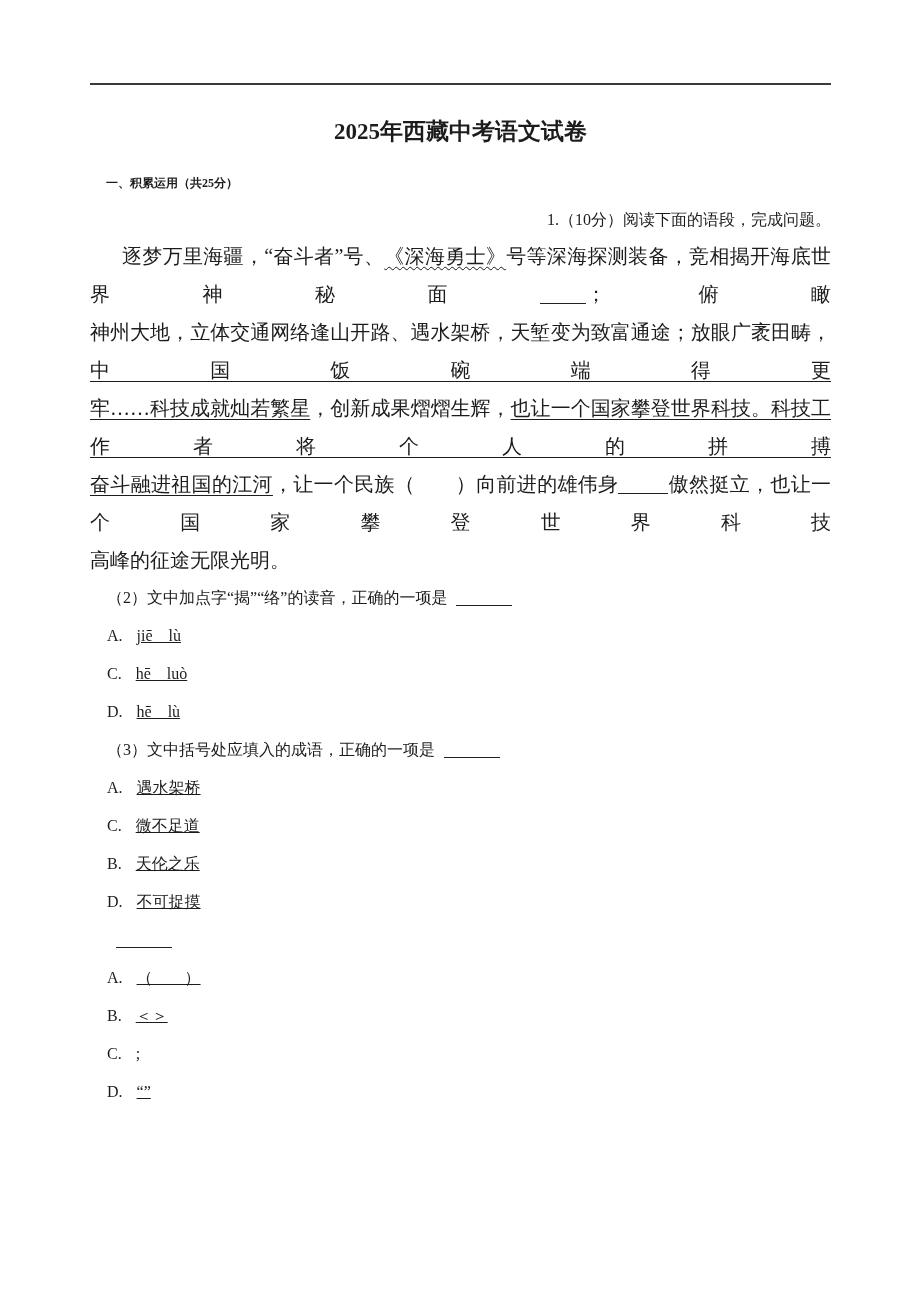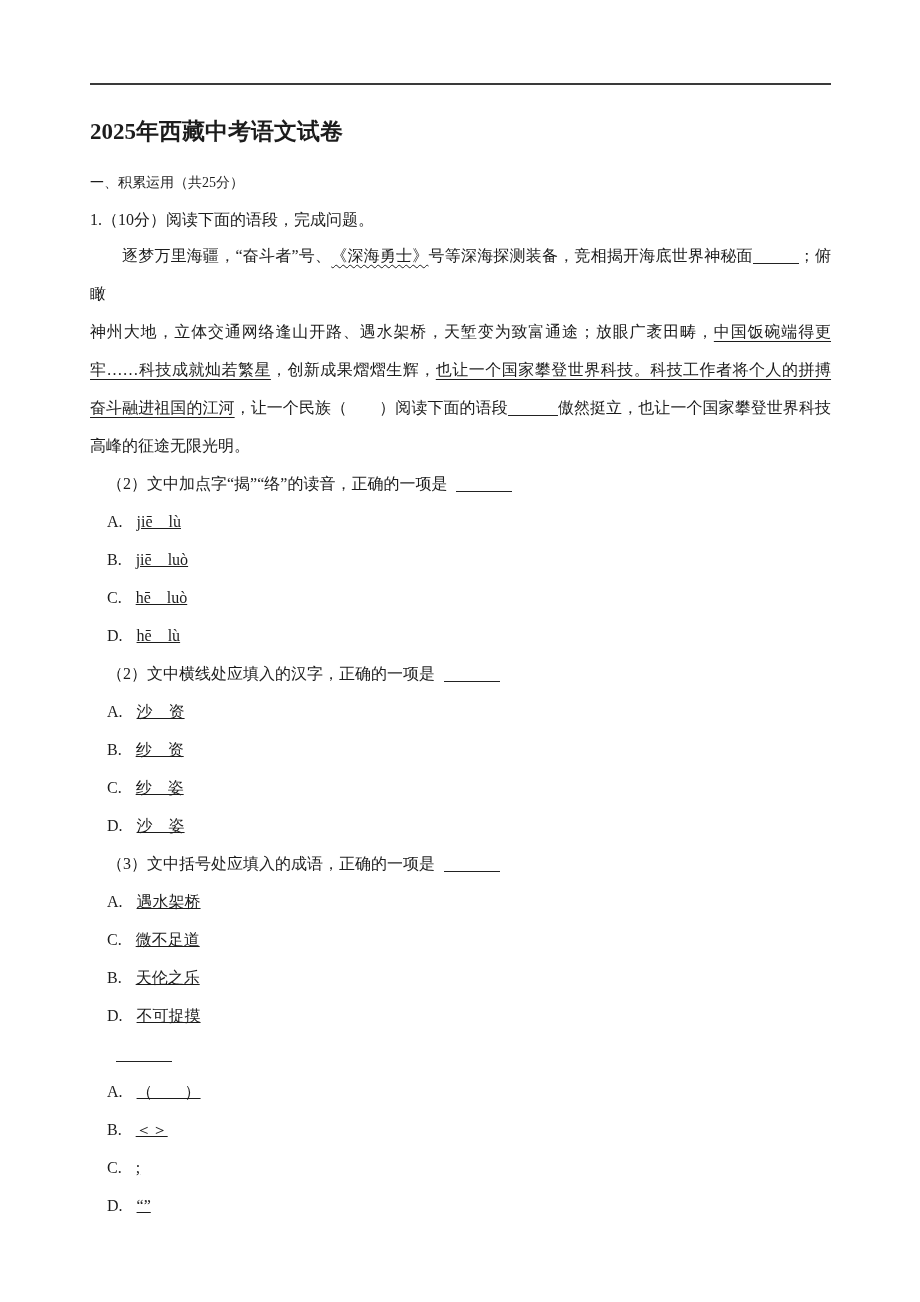--- a/index.html
+++ b/index.html
@@ -21,38 +21,39 @@
     padding: 0 89px 0 90px;
   }
   .rule {
     height: 0;
     border-top: 2px solid #3a3a3a;
     margin-top: 83px;
   }
   h1.title {
     font-size: 23px;
     font-weight: 700;
-    text-align: left;
+    text-align: center;
     line-height: 30px;
     margin: 32px 0 12px 0;
   }
   h2.section {
-    font-size: 14px;
-    font-weight: 400;
+    font-size: 12px;
+    font-weight: 700;
     line-height: 24px;
-    margin: 24px 0 0 0;
+    margin: 24px 0 0 16px;
   }
   .intro {
     font-size: 16px;
     line-height: 24px;
     margin: 13px 0 0 0;
+    text-align: right;
   }
   .passage {
     margin-top: 5px;
-    font-size: 16px;
+    font-size: 20px;
     line-height: 38px;
   }
   .pline {
     text-align: justify;
   }
   .pline.just {
     text-align-last: justify;
   }
   .pline.indent {
     text-indent: 32px;
@@ -96,37 +97,29 @@
 
 <div class="page">
   <div class="rule"></div>
   <h1 class="title">2025年西藏中考语文试卷</h1>
   <h2 class="section">一、积累运用（共25分）</h2>
   <p class="intro">1.（10分）阅读下面的语段，完成问题。</p>
   <div class="passage">
       <div class="pline just indent"><span>逐梦万里海疆，“奋斗者”号、</span><span class="u-wavy">《深海勇士》</span><span>号等深海探测装备，竞相揭开海底世界神秘面</span><span class="blank" style="width: 46px;"></span><span>；俯瞰</span></div>
       <div class="pline just"><span>神州大地，立体交通网络逢山开路、遇水架桥，天堑变为致富通途；放眼广袤田畴，</span><span class="u-solid">中国饭碗端得更</span></div>
       <div class="pline just"><span class="u-solid">牢……科技成就灿若繁星</span><span>，创新成果熠熠生辉，</span><span class="u-solid">也让一个国家攀登世界科技。</span><span class="u-solid">科技工作者将个人的拼搏</span></div>
-      <div class="pline just"><span class="u-solid">奋斗融进祖国的江河</span><span>，让一个民族（　　）阅读下面的语段</span><span class="blank" style="width: 50px;"></span><span>傲然挺立，也让一个国家攀登世界科技</span></div>
+      <div class="pline just"><span class="u-solid">奋斗融进祖国的江河</span><span>，让一个民族（　　）向前进的雄伟身</span><span class="blank" style="width: 50px;"></span><span>傲然挺立，也让一个国家攀登世界科技</span></div>
       <div class="pline"><span>高峰的征途无限光明。</span></div>
     </div>
   <div class="questions">
       <div>
         <div class="qline stem"><span>（2）文中加点字“揭”“络”的读音，正确的一项是</span><span class="blank stem-blank"></span></div>
         <div class="qline option"><span class="opt-label">A.</span><span class="opt-text">jiē　lù</span></div>
-        <div class="qline option"><span class="opt-label">B.</span><span class="opt-text">jiē　luò</span></div>
         <div class="qline option"><span class="opt-label">C.</span><span class="opt-text">hē　luò</span></div>
         <div class="qline option"><span class="opt-label">D.</span><span class="opt-text">hē　lù</span></div>
-      </div>
-      <div>
-        <div class="qline stem"><span>（2）文中横线处应填入的汉字，正确的一项是</span><span class="blank stem-blank"></span></div>
-        <div class="qline option"><span class="opt-label">A.</span><span class="opt-text">沙　资</span></div>
-        <div class="qline option"><span class="opt-label">B.</span><span class="opt-text">纱　资</span></div>
-        <div class="qline option"><span class="opt-label">C.</span><span class="opt-text">纱　姿</span></div>
-        <div class="qline option"><span class="opt-label">D.</span><span class="opt-text">沙　姿</span></div>
       </div>
       <div>
         <div class="qline stem"><span>（3）文中括号处应填入的成语，正确的一项是</span><span class="blank stem-blank"></span></div>
         <div class="qline option"><span class="opt-label">A.</span><span class="opt-text">遇水架桥</span></div>
         <div class="qline option"><span class="opt-label">C.</span><span class="opt-text">微不足道</span></div>
         <div class="qline option"><span class="opt-label">B.</span><span class="opt-text">天伦之乐</span></div>
         <div class="qline option"><span class="opt-label">D.</span><span class="opt-text">不可捉摸</span></div>
       </div>
       <div>
         <div class="qline stem"><span class="blank stem-blank"></span></div>

